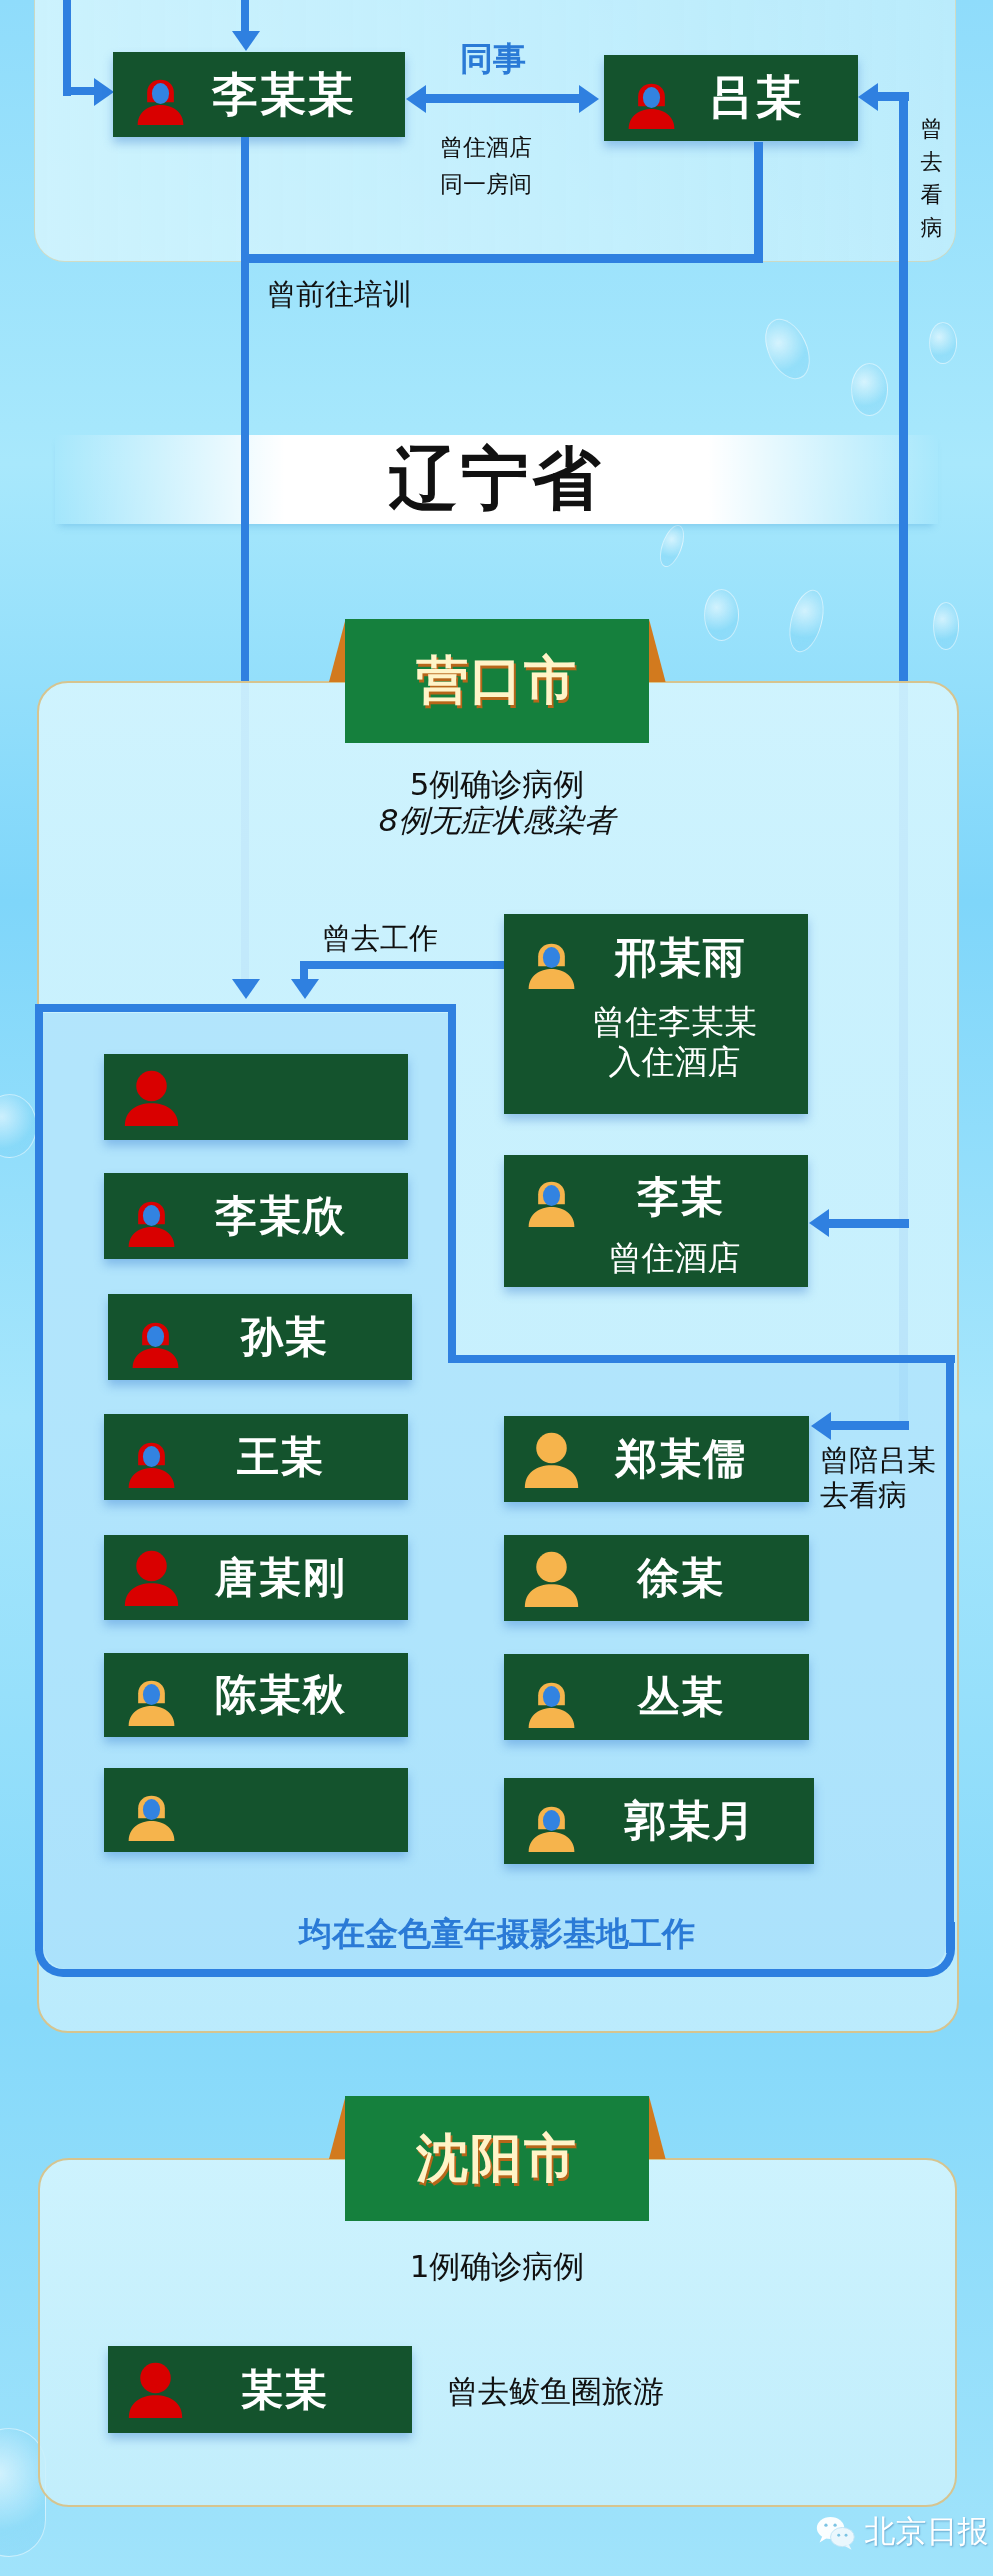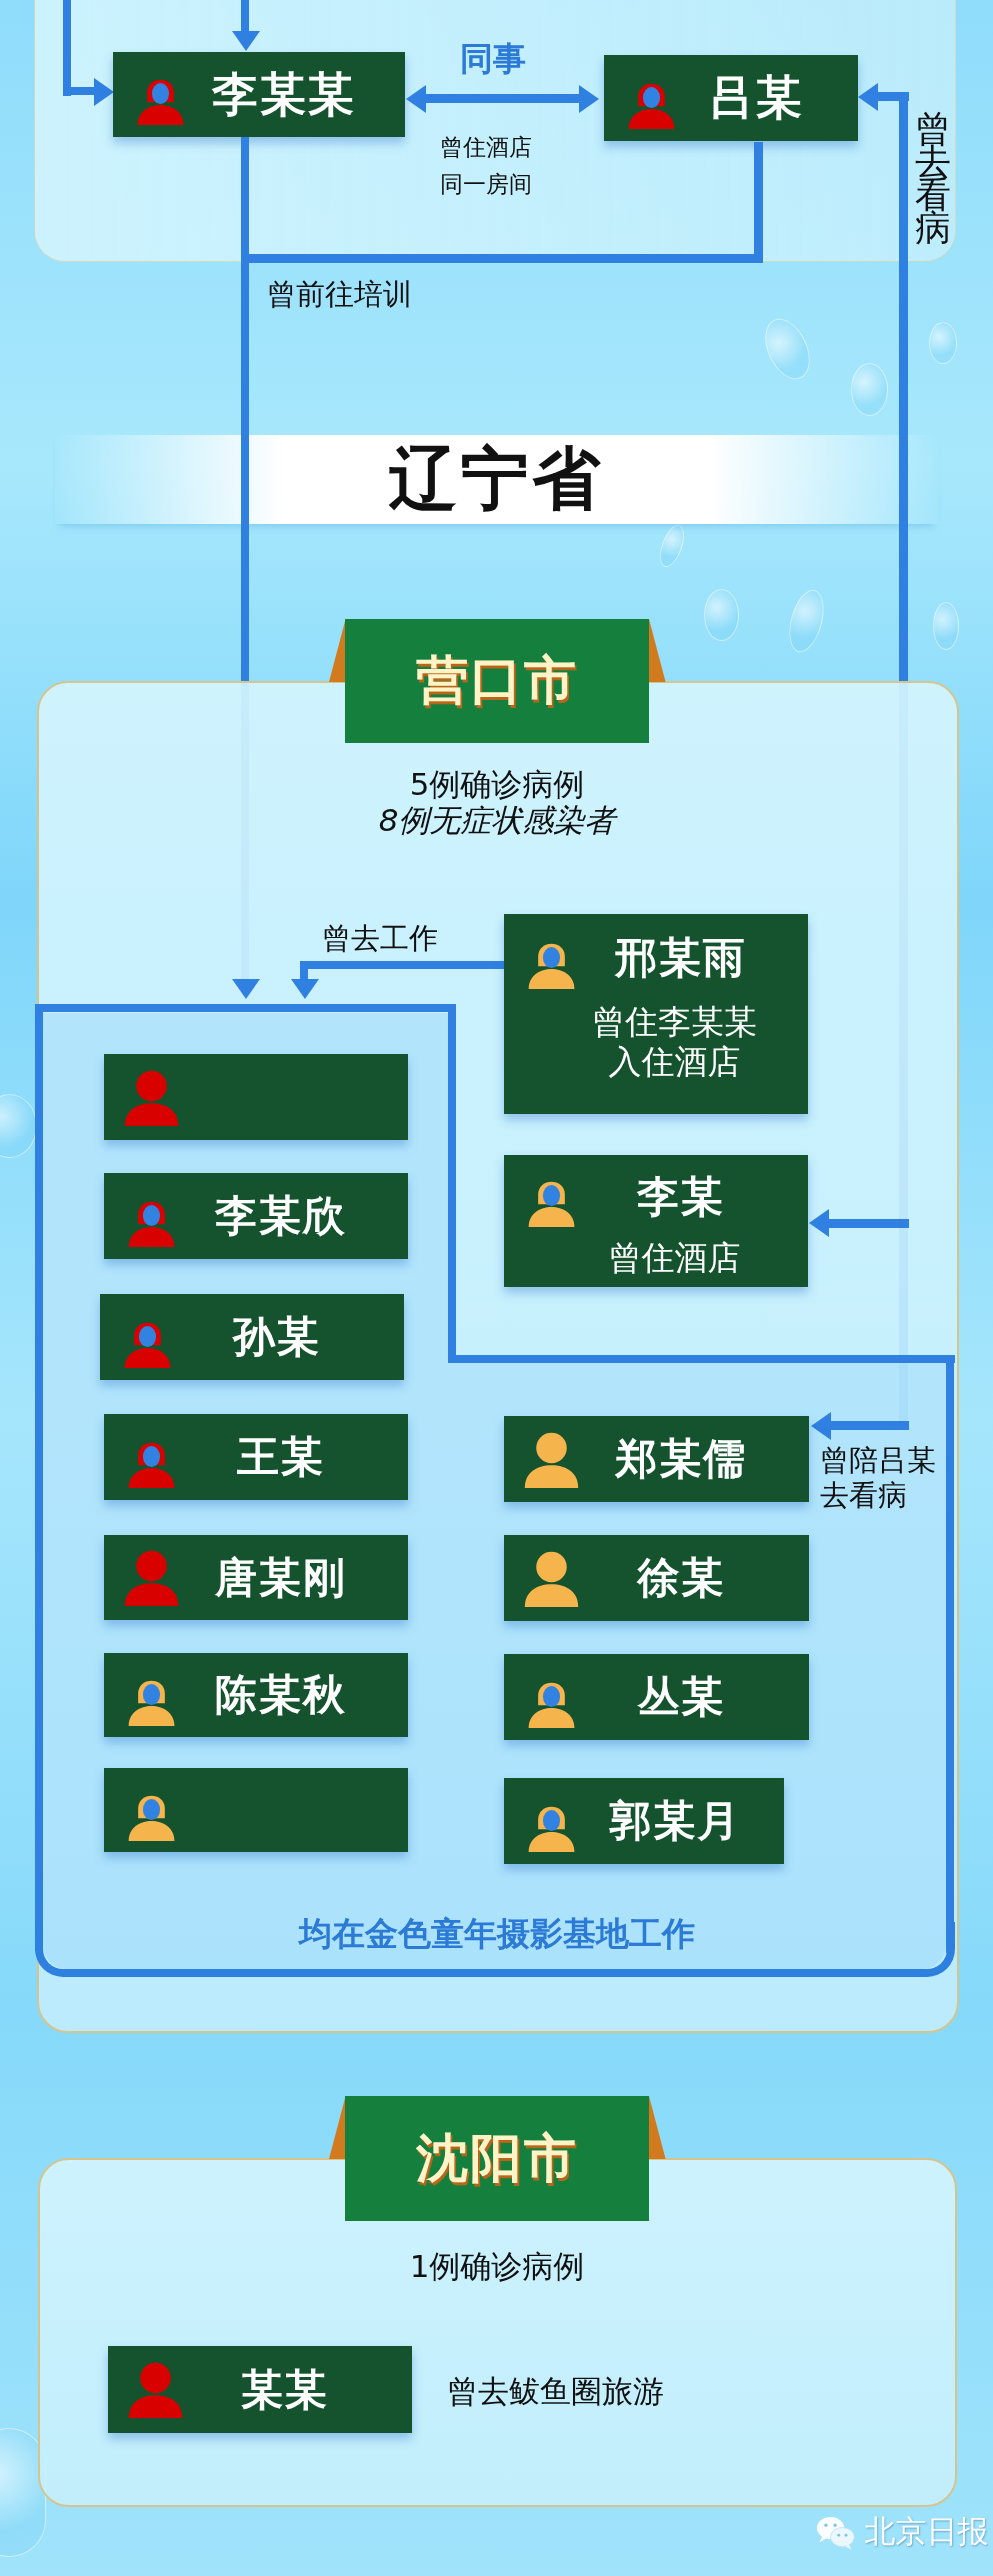--- a/index.html
+++ b/index.html
@@ -38,21 +38,21 @@
   .person { position: absolute; background: #14532d; box-shadow: 0 5.5px 9.2px rgba(40,110,200,0.35); display: flex; align-items: center; color: #fff; }
   .person .icon { width: 61px; height: 61px; margin-left: 16.6px; flex: 0 0 61px; }
   .person .name { font-size: 42px; font-weight: bold; flex: 1; text-align: center; padding-right: 28px; letter-spacing: 1.8px; }
   .person.big .name { font-size: 46px; }
   .person.col { flex-direction: column; align-items: stretch; }
   .person.col .row { display: flex; align-items: center; height: 88px; }
   .person.col .sub { font-size: 33px; text-align: center; line-height: 40px; padding-left: 37px; }
 
   .label { position: absolute; font-size: 23px; color: #111; line-height: 37px; }
   .label.blue { color: #2a7ad6; font-weight: bold; }
-  .vtext { position: absolute; font-size: 36px; color: #111; width: 33px; line-height: 33px; text-align: center; word-break: break-all; }
+  .vtext { position: absolute; font-size: 22px; color: #111; width: 33px; line-height: 33px; text-align: center; word-break: break-all; }
   .group-fill { position: absolute; background: rgba(150,215,250,0.45); }
 
   .watermark { position: absolute; left: 815px; top: 2511px; display: flex; align-items: center; gap: 7.4px; }
   .watermark span { font-size: 31px; color: #fff; text-shadow: 0.9px 0.9px 1.8px rgba(60,120,170,0.6); }
 </style>
 </head>
 <body>
 
 <div class="bubble" style="left:768px;top:317px;width:39px;height:64px;transform:rotate(-25deg);"></div>
 <div class="bubble" style="left:851px;top:363px;width:37px;height:53px;"></div>
@@ -179,21 +179,21 @@
     </svg>
 </div>
 <div class="person" style="left:104px;top:1173px;width:304px;height:86px;">
   <svg class="icon" viewBox="0 0 64 64">
       <path d="M18 30 C18 12 46 12 46 30 L46 40 L18 40 Z" fill="#d90000"></path>
       <ellipse cx="32" cy="31" rx="9" ry="11" fill="#3283e1"></ellipse>
       <path d="M8 64 C8 50 20 43 32 43 C44 43 56 50 56 64 Z" fill="#d90000"></path>
     </svg>
   <span class="name">李某欣</span>
 </div>
-<div class="person" style="left:100px;top:1294px;width:304px;height:86px;">
+<div class="person" style="left:108px;top:1294px;width:304px;height:86px;">
   <svg class="icon" viewBox="0 0 64 64">
       <path d="M18 30 C18 12 46 12 46 30 L46 40 L18 40 Z" fill="#d90000"></path>
       <ellipse cx="32" cy="31" rx="9" ry="11" fill="#3283e1"></ellipse>
       <path d="M8 64 C8 50 20 43 32 43 C44 43 56 50 56 64 Z" fill="#d90000"></path>
     </svg>
   <span class="name">孙某</span>
 </div>
 <div class="person" style="left:104px;top:1414px;width:304px;height:86px;">
   <svg class="icon" viewBox="0 0 64 64">
       <path d="M18 30 C18 12 46 12 46 30 L46 40 L18 40 Z" fill="#d90000"></path>
@@ -240,21 +240,21 @@
   <span class="name">徐某</span>
 </div>
 <div class="person" style="left:504px;top:1654px;width:305px;height:86px;">
   <svg class="icon" viewBox="0 0 64 64">
       <path d="M18 30 C18 12 46 12 46 30 L46 40 L18 40 Z" fill="#f6b44c"></path>
       <ellipse cx="32" cy="31" rx="9" ry="11" fill="#3283e1"></ellipse>
       <path d="M8 64 C8 50 20 43 32 43 C44 43 56 50 56 64 Z" fill="#f6b44c"></path>
     </svg>
   <span class="name">丛某</span>
 </div>
-<div class="person" style="left:504px;top:1778px;width:280px;height:86px;gap:13px;">
+<div class="person" style="left:504px;top:1778px;width:310px;height:86px;gap:13px;">
   <svg class="icon" viewBox="0 0 64 64">
       <path d="M18 30 C18 12 46 12 46 30 L46 40 L18 40 Z" fill="#f6b44c"></path>
       <ellipse cx="32" cy="31" rx="9" ry="11" fill="#3283e1"></ellipse>
       <path d="M8 64 C8 50 20 43 32 43 C44 43 56 50 56 64 Z" fill="#f6b44c"></path>
     </svg>
   <span class="name">郭某月</span>
 </div>
 
 <div class="label blue" style="left:37px;width:920px;text-align:center;top:1915px;font-size:33px;">均在金色童年摄影基地工作</div>
 

